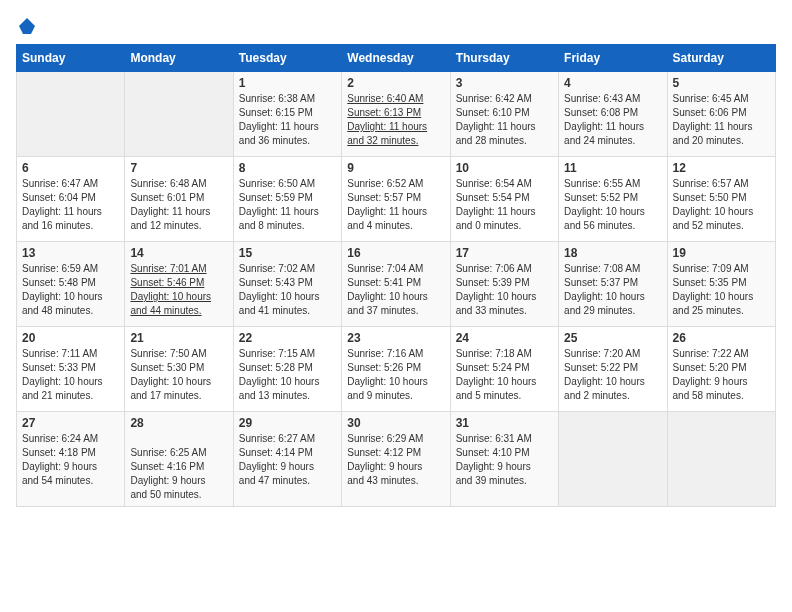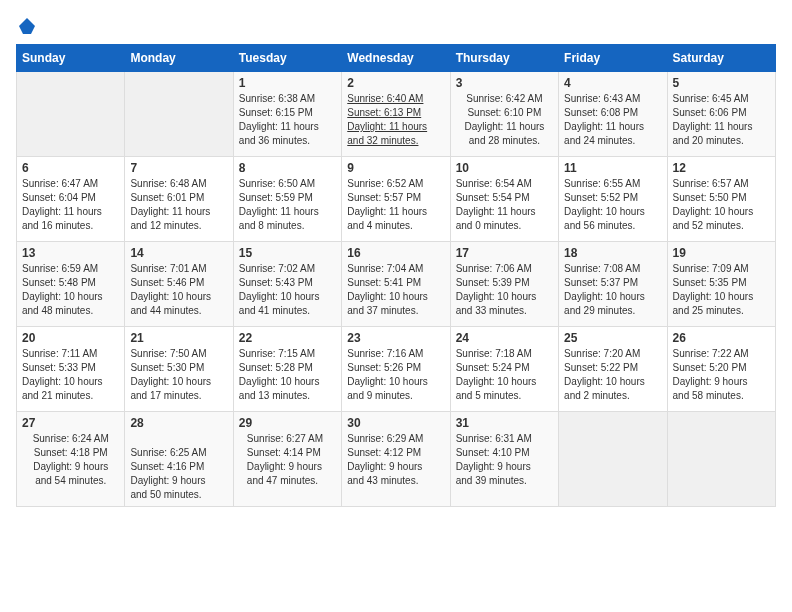--- a/index.html
+++ b/index.html
@@ -120,21 +120,21 @@
         </td>
         <td>
           <div class="day-number">2</div>
           <div class="day-info" style="white-space: pre-line; text-decoration: underline;">Sunrise: 6:40 AM
 Sunset: 6:13 PM
 Daylight: 11 hours
 and 32 minutes.</div>
         </td>
         <td>
           <div class="day-number">3</div>
-          <div class="day-info" style="white-space: pre-line; text-align: center;">Sunrise: 6:42 AM
+          <div class="day-info" style="white-space: pre-line;">Sunrise: 6:42 AM
 Sunset: 6:10 PM
 Daylight: 11 hours
 and 28 minutes.</div>
         </td>
         <td>
           <div class="day-number">4</div>
           <div class="day-info" style="white-space: pre-line;">Sunrise: 6:43 AM
 Sunset: 6:08 PM
 Daylight: 11 hours
 and 24 minutes.</div>
@@ -201,21 +201,21 @@
       <tr>
         <td>
           <div class="day-number">13</div>
           <div class="day-info" style="white-space: pre-line;">Sunrise: 6:59 AM
 Sunset: 5:48 PM
 Daylight: 10 hours
 and 48 minutes.</div>
         </td>
         <td>
           <div class="day-number">14</div>
-          <div class="day-info" style="white-space: pre-line;">Sunrise: 7:01 AM
+          <div class="day-info" style="white-space: pre-line; text-decoration: underline;">Sunrise: 7:01 AM
 Sunset: 5:46 PM
 Daylight: 10 hours
 and 44 minutes.</div>
         </td>
         <td>
           <div class="day-number">15</div>
           <div class="day-info" style="white-space: pre-line;">Sunrise: 7:02 AM
 Sunset: 5:43 PM
 Daylight: 10 hours
 and 41 minutes.</div>
@@ -296,35 +296,35 @@
           <div class="day-number">26</div>
           <div class="day-info" style="white-space: pre-line;">Sunrise: 7:22 AM
 Sunset: 5:20 PM
 Daylight: 9 hours
 and 58 minutes.</div>
         </td>
       </tr>
       <tr>
         <td>
           <div class="day-number">27</div>
-          <div class="day-info" style="white-space: pre-line; text-align: center;">Sunrise: 6:24 AM
+          <div class="day-info" style="white-space: pre-line;">Sunrise: 6:24 AM
 Sunset: 4:18 PM
 Daylight: 9 hours
 and 54 minutes.</div>
         </td>
         <td>
           <div class="day-number">28</div>
           <div class="day-info" style="white-space: pre-line; margin-top: 16px;">Sunrise: 6:25 AM
 Sunset: 4:16 PM
 Daylight: 9 hours
 and 50 minutes.</div>
         </td>
         <td>
           <div class="day-number">29</div>
-          <div class="day-info" style="white-space: pre-line; margin-left: 8px;">Sunrise: 6:27 AM
+          <div class="day-info" style="white-space: pre-line;">Sunrise: 6:27 AM
 Sunset: 4:14 PM
 Daylight: 9 hours
 and 47 minutes.</div>
         </td>
         <td>
           <div class="day-number">30</div>
           <div class="day-info" style="white-space: pre-line;">Sunrise: 6:29 AM
 Sunset: 4:12 PM
 Daylight: 9 hours
 and 43 minutes.</div>

